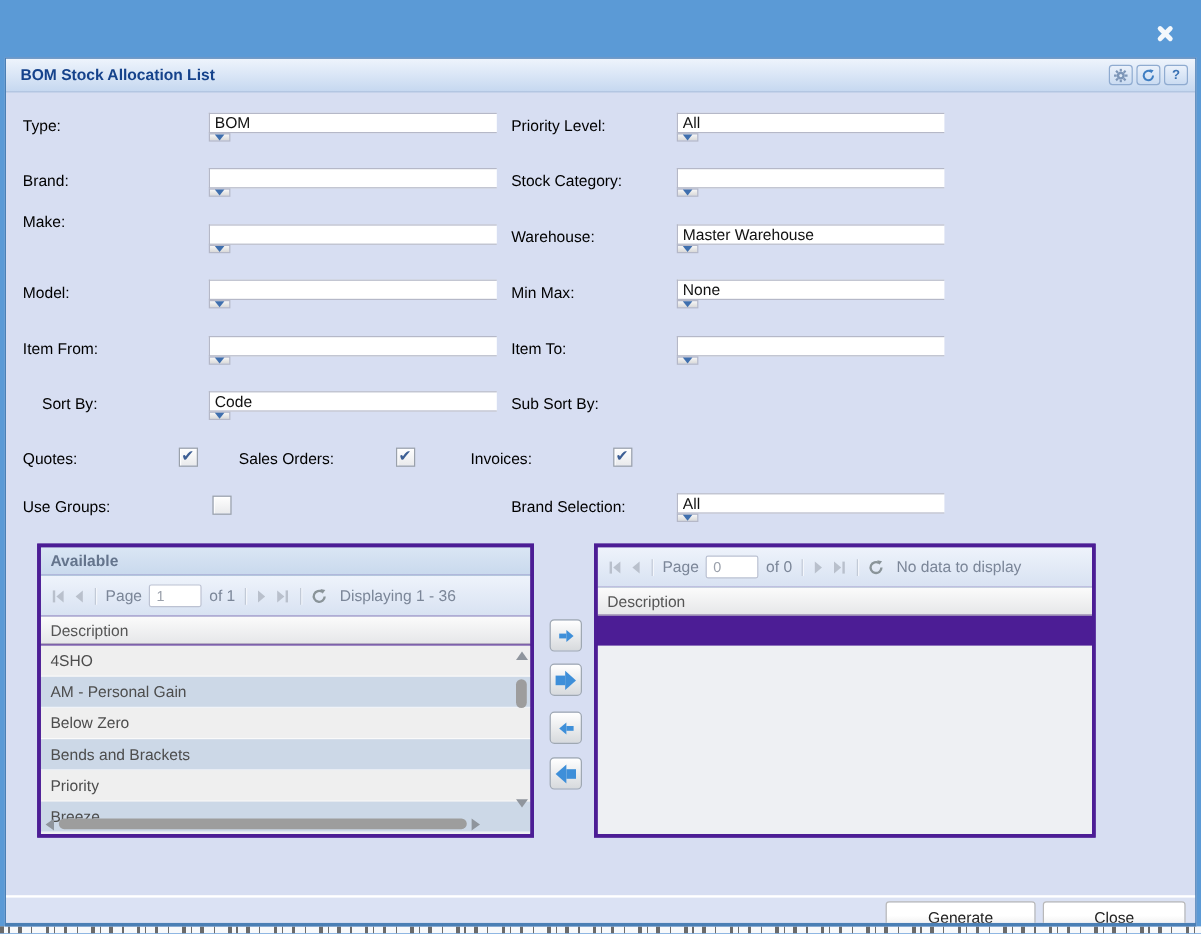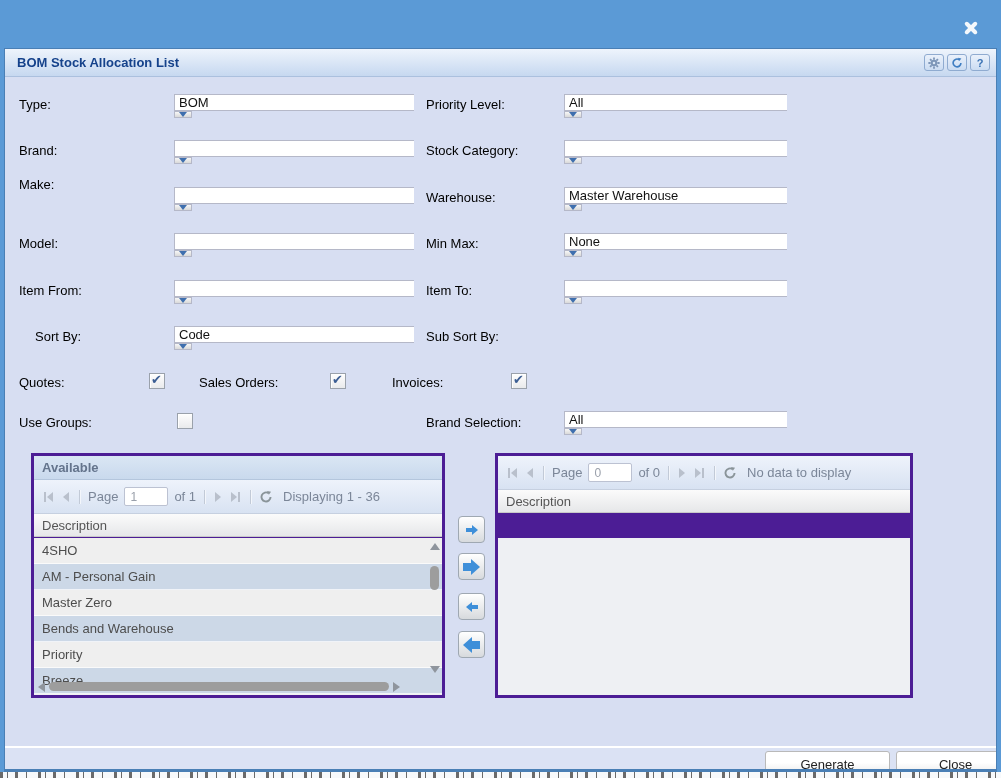--- a/index.html
+++ b/index.html
@@ -90,21 +90,21 @@
   .arr .head-l { width:0; height:0; border-top:5px solid transparent; border-bottom:5px solid transparent; border-right:6px solid #3e8fd9; }
   .arr.small .shaft { width:6px; height:4px; }
   .arr.big .shaft { width:8px; height:8px; }
   .arr.big .head-r { border-top-width:8px; border-bottom-width:8px; border-left-width:9px; }
   .arr.big .head-l { border-top-width:8px; border-bottom-width:8px; border-right-width:9px; }
 
   
   .footer { position:absolute; left:0; right:0; top:697px; height:28px; background:#dbe2f4; border-top:2px solid #fff; }
   .btn { position:absolute; top:3px; height:26px; border:1px solid #b9b9b9; border-radius:3px;
     background:linear-gradient(#ffffff 45%, #e6e6e6); font-size:13px; color:#222; cursor:pointer;
-    font-family:"Liberation Sans",sans-serif;margin-left:27px; }
+    font-family:"Liberation Sans",sans-serif; }
 </style>
 </head>
 <body>
 
 <div class="stage">
 
   <div class="topbar">
     <div class="close-x">
         <i></i>
         <i></i>
@@ -266,22 +266,22 @@
               <path d="M13.2 8A5.2 5.2 0 1 1 11 3.7" fill="none" stroke="#8a9499" stroke-width="2.2"></path>
               <path d="M9.2 1l4.6 1-2.6 3.4z" fill="#8a9499"></path>
             </svg>
         </span>
         <span class="pg-status">Displaying 1 - 36</span>
       </div>
       <div class="colhdr">Description</div>
       <div class="gridbody">
         <div class="grow">4SHO</div>
         <div class="grow stripe">AM - Personal Gain</div>
-        <div class="grow">Master Zero</div>
-        <div class="grow stripe">Bends and Warehouse</div>
+        <div class="grow">Below Zero</div>
+        <div class="grow stripe">Bends and Brackets</div>
         <div class="grow">Priority</div>
         <div class="grow stripe">Breeze</div>
         <div class="vscroll">
           <i class="vs-up"></i>
           <span class="vs-thumb"></span>
           <i class="vs-dn"></i>
         </div>
         <div class="hscroll">
           <i class="hs-l"></i>
           <span class="hs-thumb"></span>

